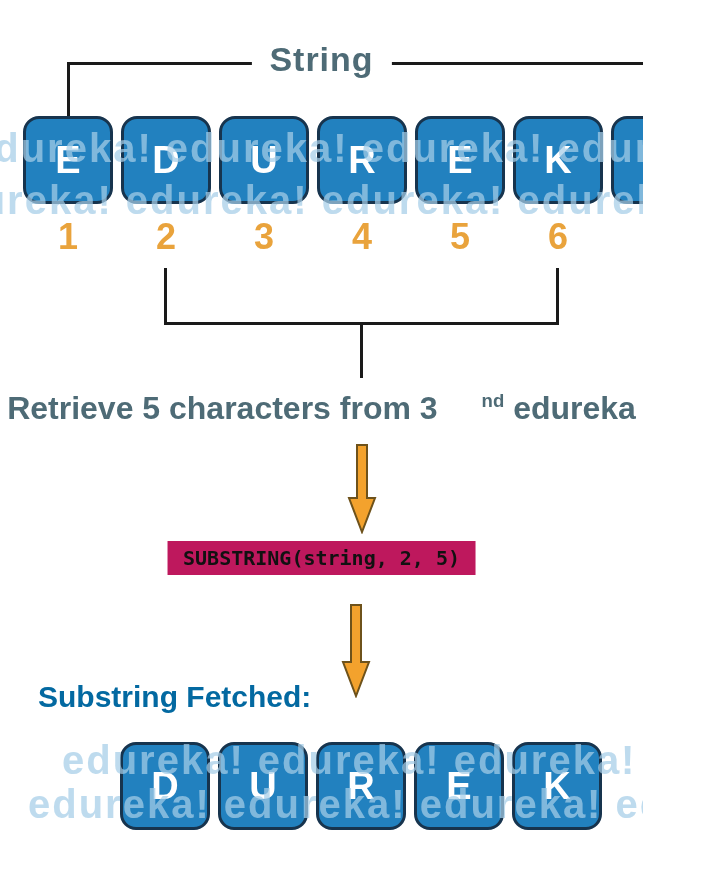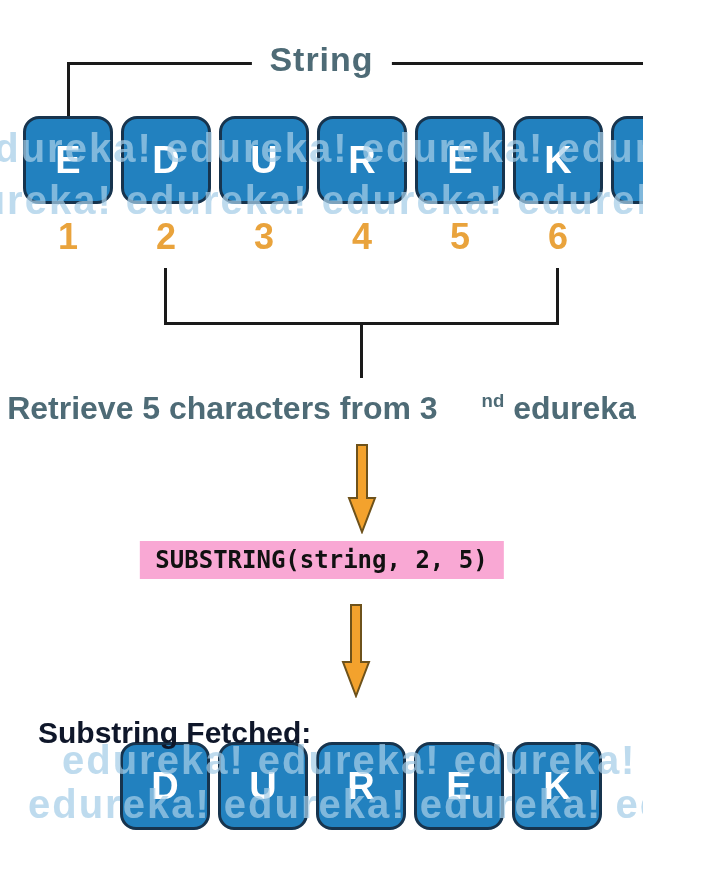--- a/index.html
+++ b/index.html
@@ -42,28 +42,28 @@
     font-size:32px;font-weight:bold;color:#4e6b76;z-index:3;
   }
   .retrieve-text sup{font-size:0.58em;margin-left:44px;}
   
   .arrow{position:absolute;z-index:3;}
   .arrow1{left:347px;top:444px;}
   .arrow2{left:341px;top:604px;}
   
   .code-box{
     position:absolute;left:50%;top:541px;transform:translateX(-50%);
-    background:#f9a8d4;color:#111111;padding:5px 16px;white-space:nowrap;
+    background:#be185d;color:#111111;padding:5px 16px;white-space:nowrap;
     font-family:"DejaVu Sans Mono","Liberation Mono",monospace;
-    font-size:24px;font-weight:bold;z-index:3;
+    font-size:20px;font-weight:bold;z-index:3;
   }
   
   .fetched-label{
-    position:absolute;left:38px;top:716px;font-size:30px;font-weight:bold;
-    color:#0f172a;z-index:3;
+    position:absolute;left:38px;top:680px;font-size:30px;font-weight:bold;
+    color:#0369a1;z-index:3;
   }
   
   .wm{
     position:absolute;white-space:nowrap;font-size:40px;font-weight:bold;
     color:rgba(165,205,232,0.72);letter-spacing:2px;z-index:5;
     pointer-events:none;
   }
   .wm1{left:-30px;top:126px;}
   .wm2{left:-70px;top:178px;}
   .wm3{left:62px;top:738px;}

